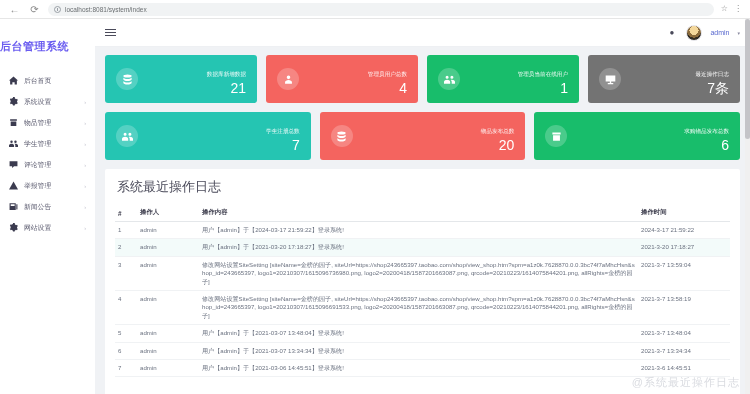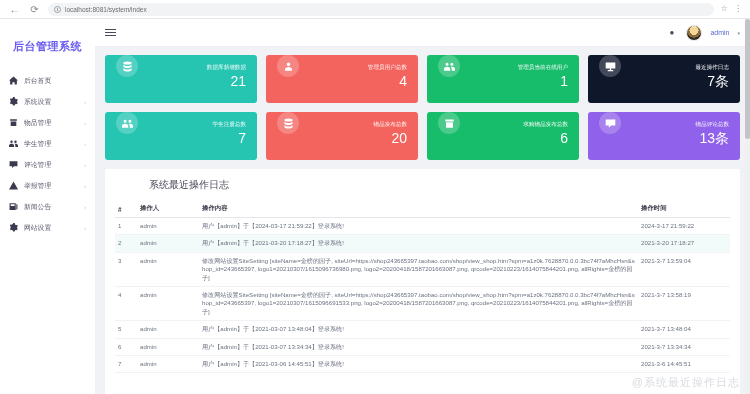--- a/index.html
+++ b/index.html
@@ -72,21 +72,21 @@
 
   
   .sidebar {
     width: 95px;
     flex: 0 0 95px;
     background: #ffffff;
     padding-top: 12px;
     height: 100%;
   }
   .brand {
-    text-align: center;
+    text-align: left;
     font-size: 11px;
     font-weight: bold;
     color: #6a5cf0;
     letter-spacing: 0.5px;
     padding: 8px 0 16px;
   }
   .menu { padding: 0 2px; }
   .menu-item {
     display: flex;
     align-items: center;
@@ -170,21 +170,21 @@
   .card-row {
     display: flex;
     gap: 9px;
     margin-bottom: 9px;
   }
   .stat-card {
     flex: 1 1 0;
     height: 48px;
     border-radius: 3px;
     display: flex;
-    align-items: flex-start;
+    align-items: center;
     padding: 0 11px;
     position: relative;
     color: #ffffff;
     overflow: hidden;
   }
   .stat-icon {
     width: 22px; height: 22px;
     border-radius: 50%;
     background: rgba(255,255,255,0.22);
     display: flex;
@@ -213,24 +213,23 @@
   }
 
   .panel {
     background: #ffffff;
     border-radius: 2px;
     padding: 8px 10px 0 10px;
     height: 237px;
     overflow: hidden;
   }
   .panel-title {
-    font-size: 10px;
+    font-size: 13px;
     color: #4a4a5a;
     padding: 1px 0 8px 2px;
-    margin-left: 32px;
   }
 
   table.log-table {
     width: 100%;
     border-collapse: collapse;
     table-layout: fixed;
   }
   table.log-table th {
     text-align: left;
     font-size: 6.4px;
@@ -434,21 +433,21 @@
             <svg viewBox="0 0 16 16">
                 <path d="M4.5 7a2.2 2.2 0 100-4.4A2.2 2.2 0 004.5 7zm7 0a2.2 2.2 0 100-4.4A2.2 2.2 0 0011.5 7zM4.5 8.3C2.4 8.3 0 9.4 0 11.2V14h9v-2.8c0-1.8-2.4-2.9-4.5-2.9zm7 0c-.6 0-1.3.1-1.9.3 1 .7 1.6 1.6 1.6 2.6V14H16v-2.8c0-1.8-2.4-2.9-4.5-2.9z"></path>
               </svg>
           </span>
           <span class="stat-text">
             <span class="stat-label">管理员当前在线用户</span>
             <span class="stat-value" style="display:block">1</span>
           </span>
         </div>
 
-        <div class="stat-card" style="background:#0f172a">
+        <div class="stat-card" style="background:#737373">
           <span class="stat-icon">
             <svg viewBox="0 0 16 16">
                 <path d="M1 2h14v9H1zm6 9h2v2.2h3V15H4v-1.8h3z"></path>
               </svg>
           </span>
           <span class="stat-text">
             <span class="stat-label">最近操作日志</span>
             <span class="stat-value" style="display:block">7条</span>
           </span>
         </div>
@@ -487,31 +486,20 @@
             <svg viewBox="0 0 16 16">
                 <path d="M2 2h12v3H2zM3 6h10v8H3zm3 2h4v1.4H6z"></path>
               </svg>
           </span>
           <span class="stat-text">
             <span class="stat-label">求购物品发布总数</span>
             <span class="stat-value" style="display:block">6</span>
           </span>
         </div>
 
-        <div class="stat-card" style="background:#9061ea">
-          <span class="stat-icon">
-            <svg viewBox="0 0 16 16">
-                <path d="M1 2h14v9H9l-3.5 3V11H1z"></path>
-              </svg>
-          </span>
-          <span class="stat-text">
-            <span class="stat-label">物品评论总数</span>
-            <span class="stat-value" style="display:block">13条</span>
-          </span>
-        </div>
 
       </div>
 
       <section class="panel">
         <div class="panel-title">系统最近操作日志</div>
         <table class="log-table">
           <thead>
             <tr>
               <th class="col-idx">#</th>
               <th class="col-user">操作人</th>

